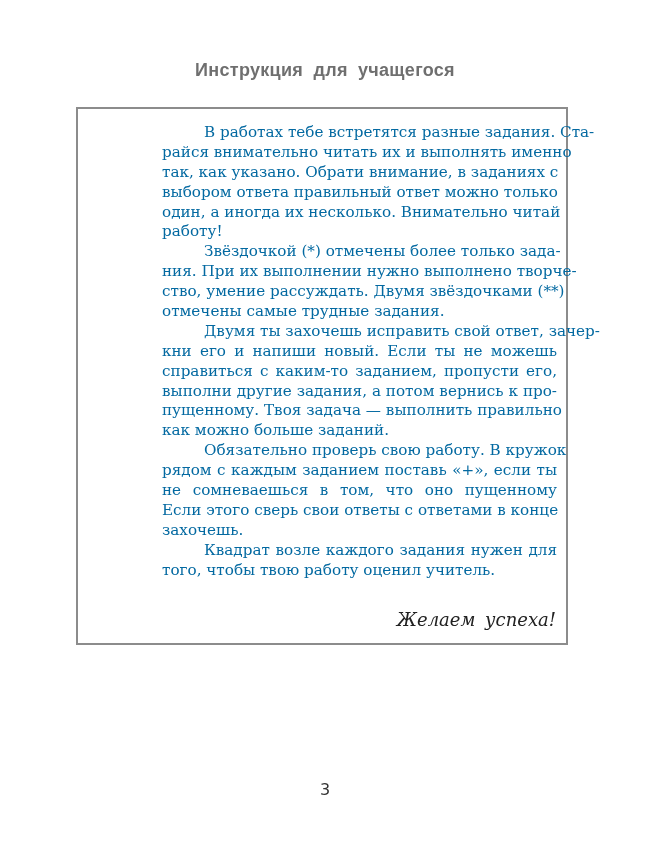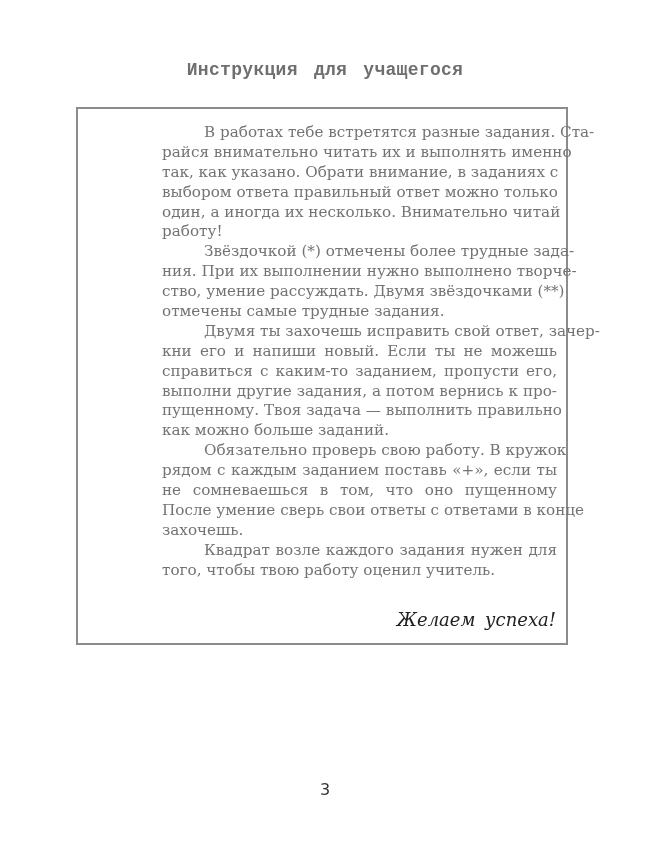--- a/index.html
+++ b/index.html
@@ -12,21 +12,21 @@
       height: 848px;
       position: relative;
       overflow: hidden;
     }
     .title {
       position: absolute;
       top: 60px;
       left: 0;
       width: 650px;
       text-align: center;
-      font-family: Liberation Mono, monospace;
+      font-family: Liberation Sans, sans-serif;
       font-weight: bold;
       font-size: 18px;
       color: #6f6f6f;
       word-spacing: 5px;
       letter-spacing: 0.3px;
     }
     .box {
       position: absolute;
       left: 76px;
       top: 107px;
@@ -36,21 +36,21 @@
       box-sizing: content-box;
     }
     .content {
       position: absolute;
       left: 42px;
       top: 14px;
       width: 437px;
       font-family: "DejaVu Serif", serif;
       font-size: 15.2px;
       line-height: 19.9px;
-      color: #737373;
+      color: #0369a1;
       text-align: justify;
     }
     .para {
       margin: 0;
       text-indent: 42px;
     }
     .line {
       display: block;
       text-align: justify;
       text-align-last: justify;
@@ -95,40 +95,40 @@
     <div class="para">
       <span class="line first">В работах тебе встретятся разные задания. Ста-</span>
       <span class="line">райся внимательно читать их и выполнять именно</span>
       <span class="line">так, как указано. Обрати внимание, в заданиях с</span>
       <span class="line">выбором ответа правильный ответ можно только</span>
       <span class="line">один, а иногда их несколько. Внимательно читай</span>
       <span class="line last">работу!</span>
     </div>
 
     <div class="para">
-      <span class="line first">Звёздочкой (*) отмечены более трудные зада-</span>
+      <span class="line first">Звёздочкой (*) отмечены более только зада-</span>
       <span class="line">ния. При их выполнении нужно выполнено творче-</span>
       <span class="line">ство, умение рассуждать. Двумя звёздочками (**)</span>
       <span class="line last">отмечены самые трудные задания.</span>
     </div>
 
     <div class="para">
       <span class="line first">Двумя ты захочешь исправить свой ответ, зачер-</span>
       <span class="line">кни его и напиши новый. Если ты не можешь</span>
       <span class="line">справиться с каким-то заданием, пропусти его,</span>
       <span class="line">выполни другие задания, а потом вернись к про-</span>
       <span class="line">пущенному. Твоя задача — выполнить правильно</span>
       <span class="line last">как можно больше заданий.</span>
     </div>
 
     <div class="para">
       <span class="line first">Обязательно проверь свою работу. В кружок</span>
       <span class="line">рядом с каждым заданием поставь «+», если ты</span>
       <span class="line">не сомневаешься в том, что оно пущенному</span>
-      <span class="line">После умение сверь свои ответы с ответами в конце</span>
+      <span class="line">Если этого сверь свои ответы с ответами в конце</span>
       <span class="line last">захочешь.</span>
     </div>
 
     <div class="para">
       <span class="line first">Квадрат возле каждого задания нужен для</span>
       <span class="line last">того, чтобы твою работу оценил учитель.</span>
     </div>
 
   </div>
 

